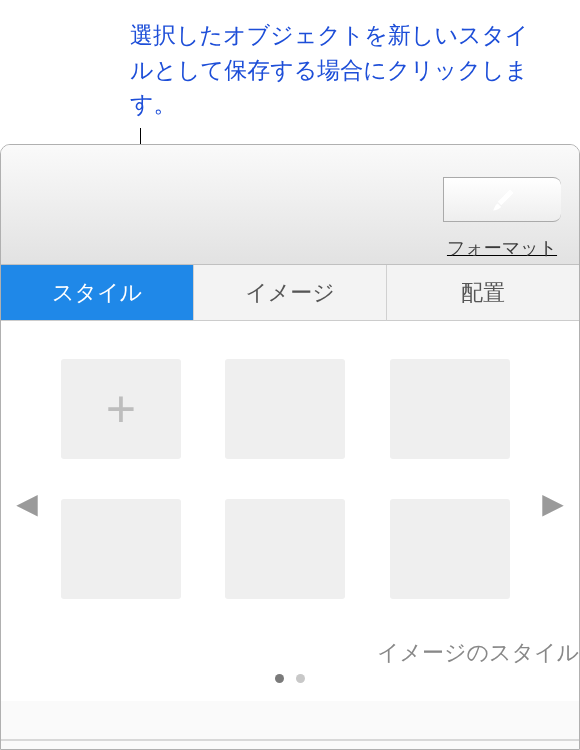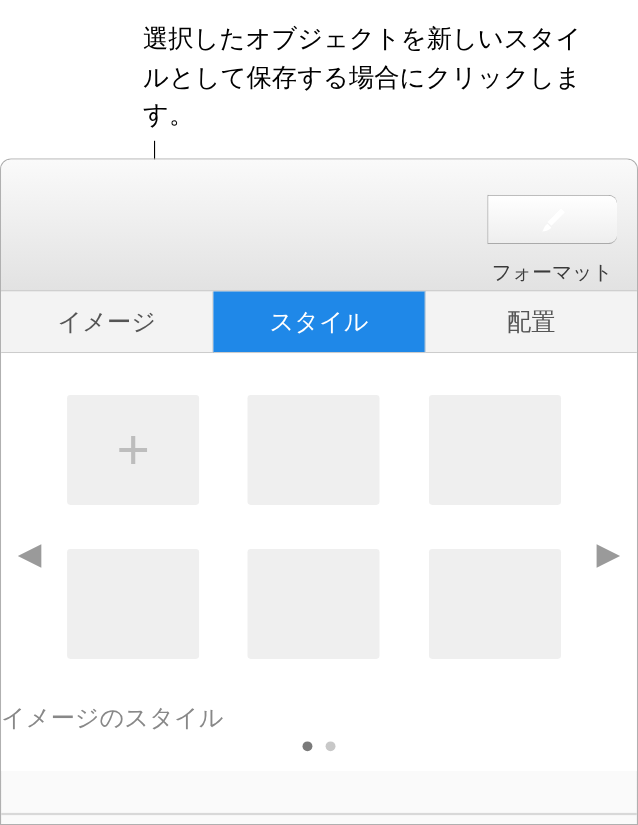--- a/index.html
+++ b/index.html
@@ -10,21 +10,21 @@
       background: #fff;
       position: relative;
     }
     .annotation {
       position: absolute;
       top: 18px;
       left: 130px;
       width: 400px;
       font-size: 23px;
       line-height: 1.5;
-      color: #000000;
+      color: #1d4ed8;
     }
     .callout-line {
       position: absolute;
       left: 140px;
       top: 128px;
       width: 1px;
       height: 280px;
       background: #000;
     }
     .panel {
@@ -50,20 +50,21 @@
     .segmented {
       display: flex;
       gap: 0;
       margin-bottom: -28px;
     }
     .seg-wrap {
       display: flex;
       flex-direction: column;
       align-items: center;
       gap: 14px;
+      text-decoration: underline;
     }
     .seg-btn {
       width: 118px;
       height: 45px;
       border: 1px solid #aaa;
       display: flex;
       align-items: center;
       justify-content: center;
     }
     .seg-wrap:first-child .seg-btn {
@@ -135,21 +136,21 @@
       width: 32px;
       text-align: center;
     }
     .nav-left { left: 10px; }
     .nav-right { right: 10px; }
     .section-footer {
       position: absolute;
       bottom: 18px;
       left: 0;
       right: 0;
-      text-align: left;
+      text-align: right;
     }
     .section-title {
       font-size: 22px;
       color: #888;
     }
     .dots {
       margin-top: 6px;
       display: flex;
       justify-content: center;
       gap: 12px;
@@ -186,22 +187,22 @@
           <svg class="brush-icon" viewBox="0 0 32 32">
             <path d="M24 4 L28 8 L14 22 L10 18 Z M10 20 C6 22 6 28 4 28 C8 28 12 26 14 24 Z"></path>
           </svg>
         </div>
         <div class="seg-label">フォーマット</div>
       </div>
     </div>
   </div>
 
   <div class="tabs">
+    <div class="tab active">スタイル</div>
     <div class="tab">イメージ</div>
-    <div class="tab active">スタイル</div>
     <div class="tab">配置</div>
   </div>
 
   <div class="styles-area">
     <div class="nav-arrow nav-left">
       <span>◀</span>
     </div>
     <div class="nav-arrow nav-right">
       <span>▶</span>
     </div>

